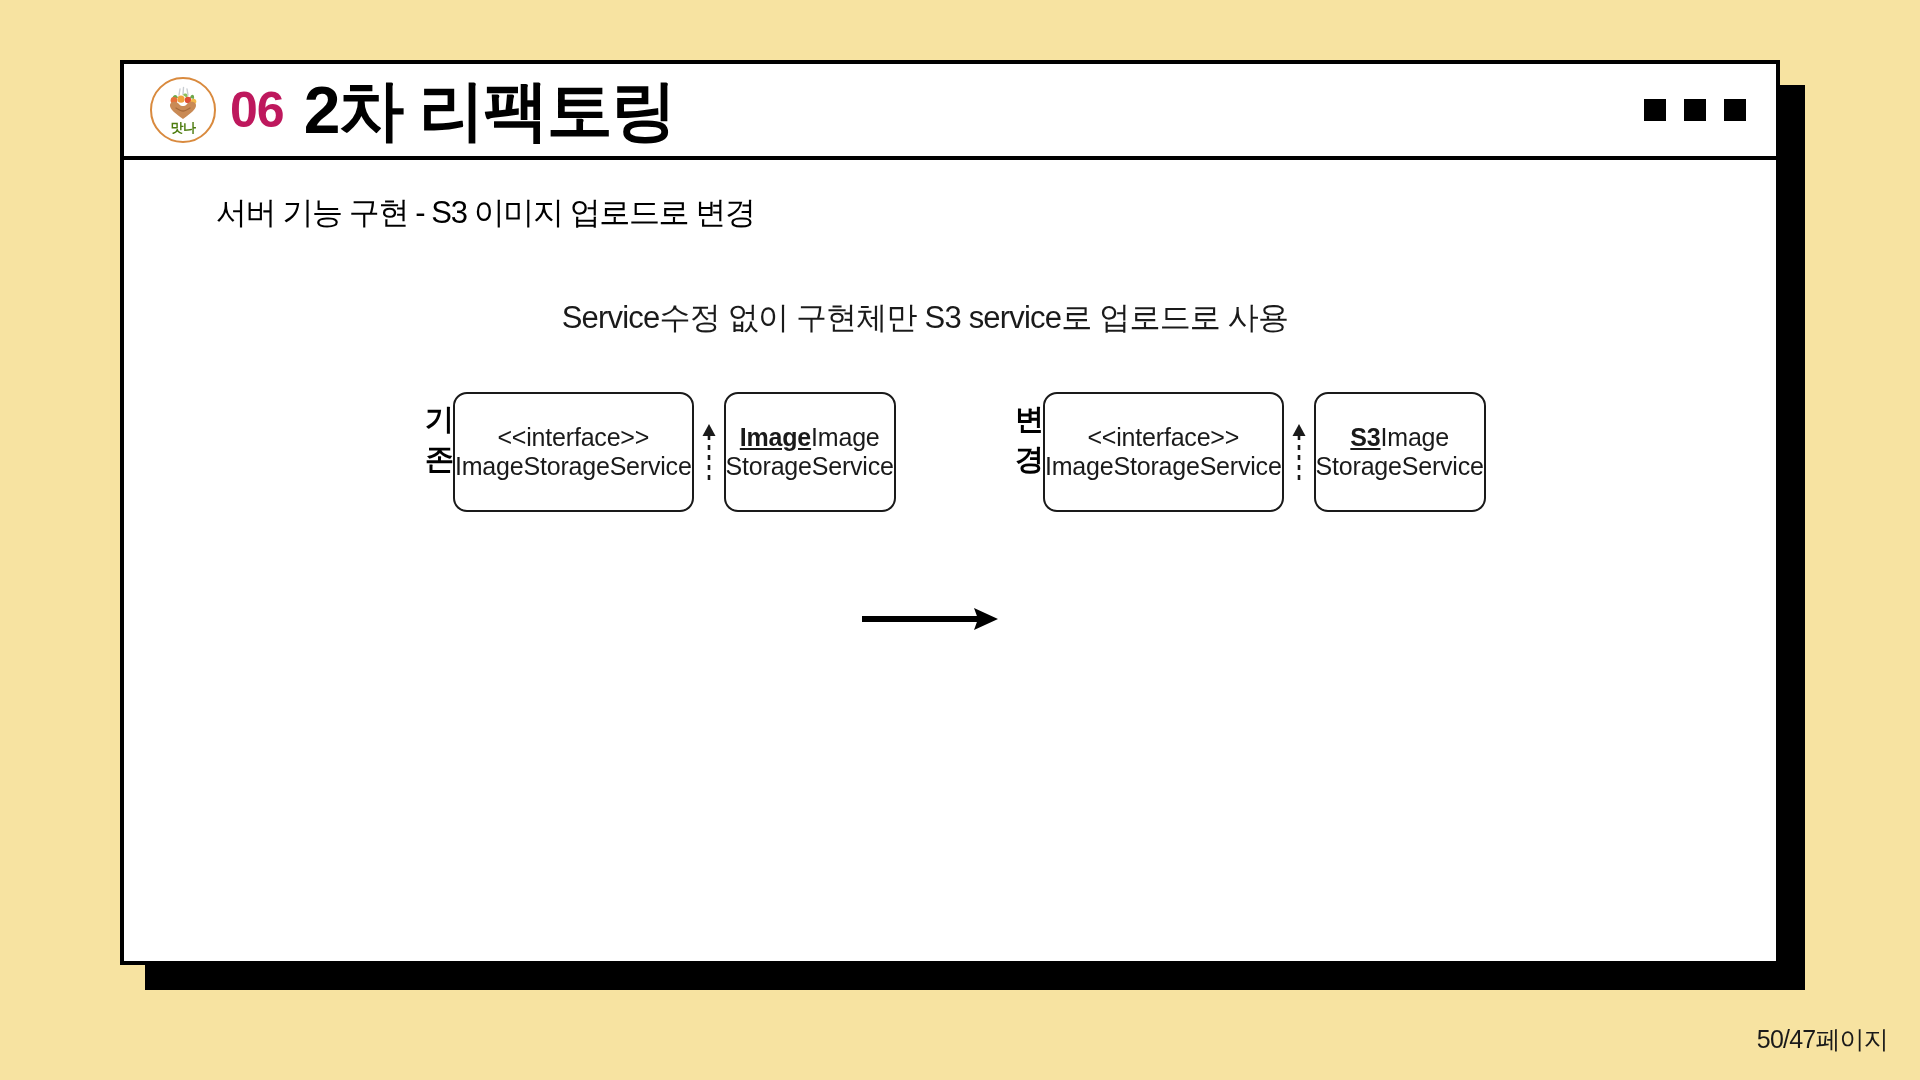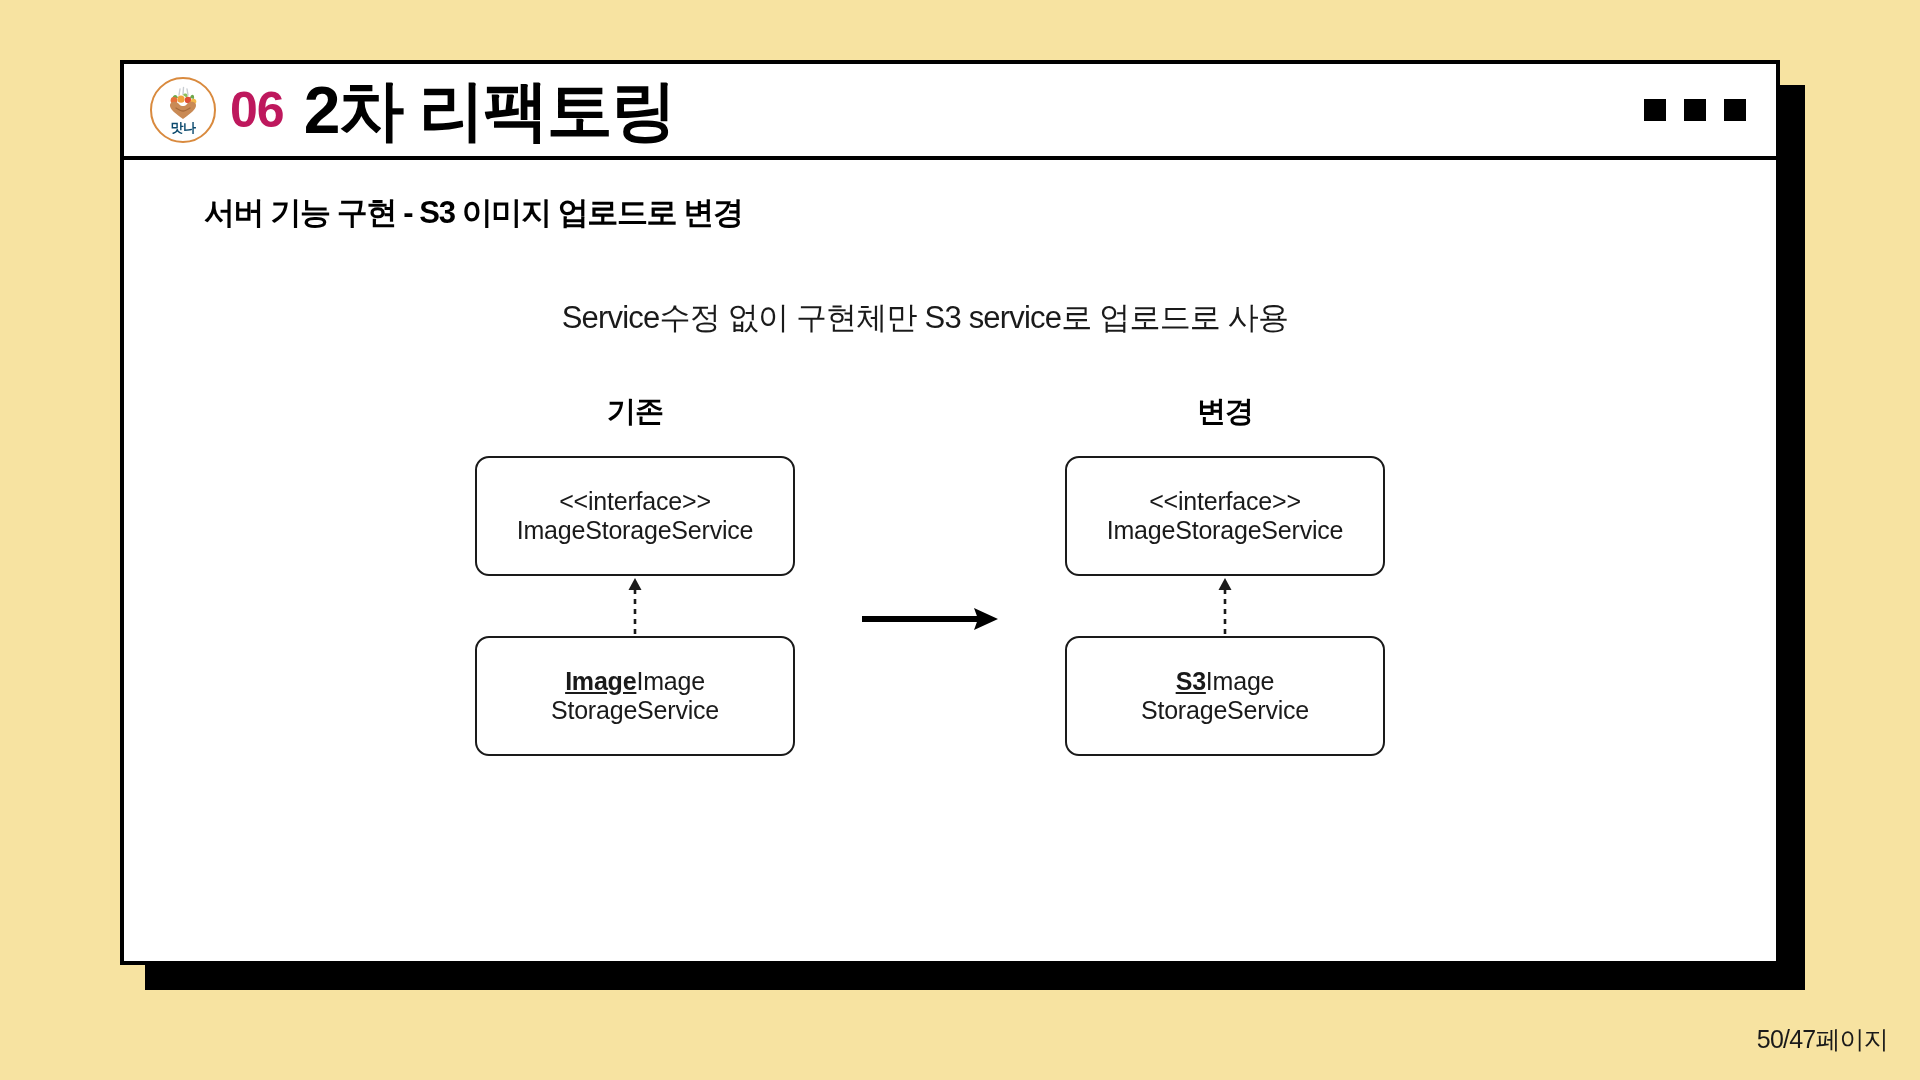--- a/index.html
+++ b/index.html
@@ -61,21 +61,21 @@
     justify-content: center;
     flex-shrink: 0;
     overflow: hidden;
   }
 
   #brand-logo svg { display: block; }
 
   .logo-word {
     font-size: 13px;
     font-weight: bold;
-    color: #0c4a6e;
+    color: #4d7c0f;
     letter-spacing: -0.5px;
     line-height: 1;
     margin-top: 1px;
   }
 
   #header-number {
     font-size: 50px;
     font-weight: bold;
     color: #be185d;
     letter-spacing: -1px;
@@ -107,24 +107,24 @@
 
   
   #slide-body {
     flex: 1;
     position: relative;
     padding: 32px 40px 0 60px;
   }
 
   #section-subtitle {
     font-size: 31px;
-    font-weight: bold;
+    font-weight: normal;
     color: #000000;
     letter-spacing: -1.4px;
-    margin-left: 20px;
+    margin-left: 32px;
   }
 
   #description-block {
     margin-top: 60px;
     text-align: center;
     padding-right: 70px;
   }
 
   .description-line {
     font-size: 31px;
@@ -139,21 +139,20 @@
     display: flex;
     justify-content: center;
     align-items: flex-start;
     gap: 0px;
     padding-right: 60px;
   }
 
   .diagram-column {
     width: 420px;
     display: flex;
-    flex-direction: column;
     align-items: center;
   }
 
   .column-heading {
     font-size: 29px;
     font-weight: bold;
     color: #000000;
     letter-spacing: -1px;
     margin-bottom: 24px;
   }

